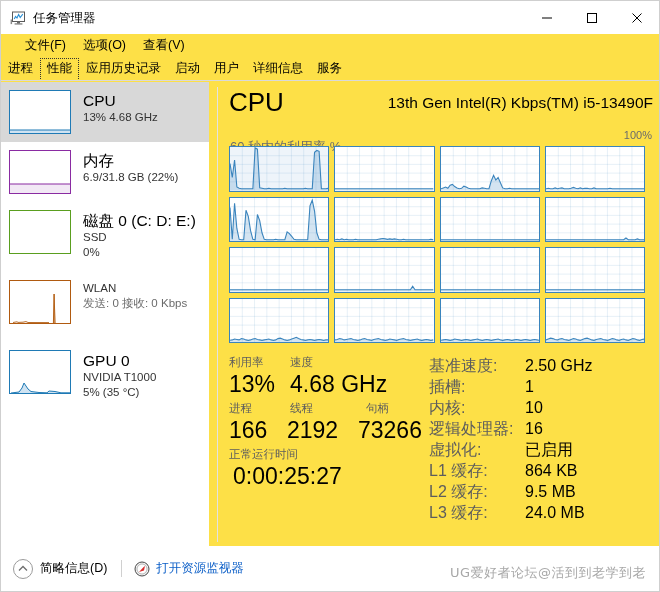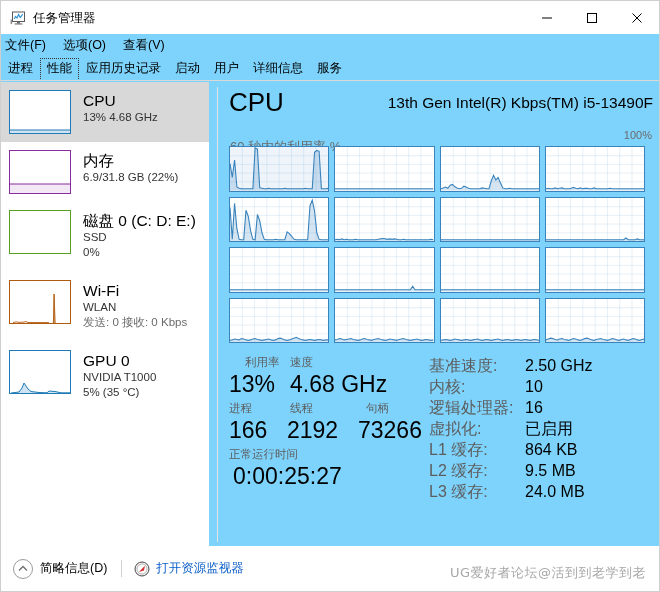--- a/index.html
+++ b/index.html
@@ -6,21 +6,21 @@
     margin: 0; padding: 0;
     width: 660px; height: 592px;
     background: #ffffff;
     font-family: "Liberation Sans", "DejaVu Sans", sans-serif;
     -webkit-font-smoothing: antialiased;
     overflow: hidden;
   }
   #app {
     position: relative;
     width: 660px; height: 592px;
-    background: #7dd3fc;
+    background: #fde047;
     box-sizing: border-box;
     border: 1px solid #cfcfcf;
     overflow: hidden;
   }
 
   
   .titlebar {
     position: absolute; left: 0; top: 0;
     width: 658px; height: 33px;
     background: #ffffff;
@@ -45,21 +45,21 @@
     display: flex; align-items: center; justify-content: center;
     background: transparent;
   }
   .wc svg { display:block; }
 
   
   .menubar {
     position: absolute; left: 0; top: 33px;
     width: 658px; height: 22px;
     display: flex; align-items: center;
-    padding-left: 4px;
+    padding-left: 24px;
     box-sizing: border-box;
   }
   .menu-item {
     font-size: 12.5px; color: #000;
     margin-right: 17px; white-space: nowrap;
   }
 
   
   .tabbar {
     position: absolute; left: 0; top: 55px;
@@ -357,21 +357,20 @@
     <div class="side-item" style="height:70px;">
       <div class="side-thumb">
         <svg viewBox="0 0 62 44" preserveAspectRatio="none">
           <rect x="0.5" y="0.5" width="61" height="43" fill="#ffffff" stroke="#b05a10" stroke-width="1"></rect>
           <path d="M44,43 L44.6,14 L45.6,14 L46.4,43 Z" fill="#e0b185"></path>
           <polyline points="44.4,43 45.1,14 46,43" fill="none" stroke="#b05a10" stroke-width="0.9"></polyline>
           <polyline points="4,42.5 8,41.8 9,42.4 14,42.2 17,41.6 19,42.5 40,42.6" fill="none" stroke="#b05a10" stroke-width="0.9"></polyline>
         </svg>
       </div>
       <div class="side-text">
-        <span class="side-title">Wi-Fi</span>
         <span class="side-sub">WLAN</span>
         <span class="side-sub grey">发送: 0 接收: 0 Kbps</span>
       </div>
     </div>
 
     <div class="side-item" style="height:70px;">
       <div class="side-thumb">
         <svg viewBox="0 0 62 44" preserveAspectRatio="none">
           <rect x="0.5" y="0.5" width="61" height="43" fill="#ffffff" stroke="#1f7ab5" stroke-width="1"></rect>
           <path d="M2,43 L10,42 L13,38 L15,33 L17,36 L19,39 L22,41.5 L30,42.5 L38,42.8 L40,41 L46,41.5 L52,42.8 L61,42.8 L61,43 Z" fill="#cfe3f2"></path>
@@ -672,21 +671,21 @@
             <path d="M0,100 L0.00,94.00 L2.33,92.00 L4.65,90.00 L6.98,91.00 L9.30,93.00 L11.63,94.00 L13.95,92.00 L16.28,91.00 L18.60,93.00 L20.93,94.00 L23.26,95.00 L25.58,93.00 L27.91,91.00 L30.23,92.00 L32.56,94.00 L34.88,95.00 L37.21,93.00 L39.53,91.00 L41.86,90.00 L44.19,92.00 L46.51,94.00 L48.84,95.00 L51.16,93.00 L53.49,92.00 L55.81,91.00 L58.14,93.00 L60.47,94.00 L62.79,95.00 L65.12,93.00 L67.44,91.00 L69.77,92.00 L72.09,94.00 L74.42,95.00 L76.74,93.00 L79.07,92.00 L81.40,94.00 L83.72,95.00 L86.05,93.00 L88.37,91.00 L90.70,92.00 L93.02,94.00 L95.35,95.00 L97.67,93.00 L100.00,92.00 L100,100 Z" fill="#3a84bd" opacity="0.22"></path>
             <polyline points="0.00,94.00 2.33,92.00 4.65,90.00 6.98,91.00 9.30,93.00 11.63,94.00 13.95,92.00 16.28,91.00 18.60,93.00 20.93,94.00 23.26,95.00 25.58,93.00 27.91,91.00 30.23,92.00 32.56,94.00 34.88,95.00 37.21,93.00 39.53,91.00 41.86,90.00 44.19,92.00 46.51,94.00 48.84,95.00 51.16,93.00 53.49,92.00 55.81,91.00 58.14,93.00 60.47,94.00 62.79,95.00 65.12,93.00 67.44,91.00 69.77,92.00 72.09,94.00 74.42,95.00 76.74,93.00 79.07,92.00 81.40,94.00 83.72,95.00 86.05,93.00 88.37,91.00 90.70,92.00 93.02,94.00 95.35,95.00 97.67,93.00 100.00,92.00" fill="none" stroke="#3a84bd" stroke-width="1.1" vector-effect="non-scaling-stroke"></polyline>
           </svg>
         </div>
       </div>
 
     <div class="stats">
       <div class="stat-left">
 
         <div class="srow">
-          <span class="slabel" style="left:16px;">利用率</span>
+          <span class="slabel" style="left:0;">利用率</span>
           <span class="svalue" style="left:0;">13%</span>
           <span class="slabel" style="left:61px;">速度</span>
           <span class="svalue" style="left:61px;">4.68 GHz</span>
         </div>
 
         <div class="srow">
           <span class="slabel" style="left:0;">进程</span>
           <span class="svalue" style="left:0;">166</span>
           <span class="slabel" style="left:61px;">线程</span>
           <span class="svalue" style="left:58px;">2192</span>
@@ -697,20 +696,24 @@
         <div class="srow">
           <span class="slabel" style="left:0;">正常运行时间</span>
           <span class="svalue" style="left:4px;">0:00:25:27</span>
         </div>
       </div>
 
       <div class="stat-right">
         <div class="kv">
           <span class="k">基准速度:</span>
           <span class="v">2.50 GHz</span>
+        </div>
+        <div class="kv">
+          <span class="k">插槽:</span>
+          <span class="v">1</span>
         </div>
         <div class="kv">
           <span class="k">内核:</span>
           <span class="v">10</span>
         </div>
         <div class="kv">
           <span class="k">逻辑处理器:</span>
           <span class="v">16</span>
         </div>
         <div class="kv">

